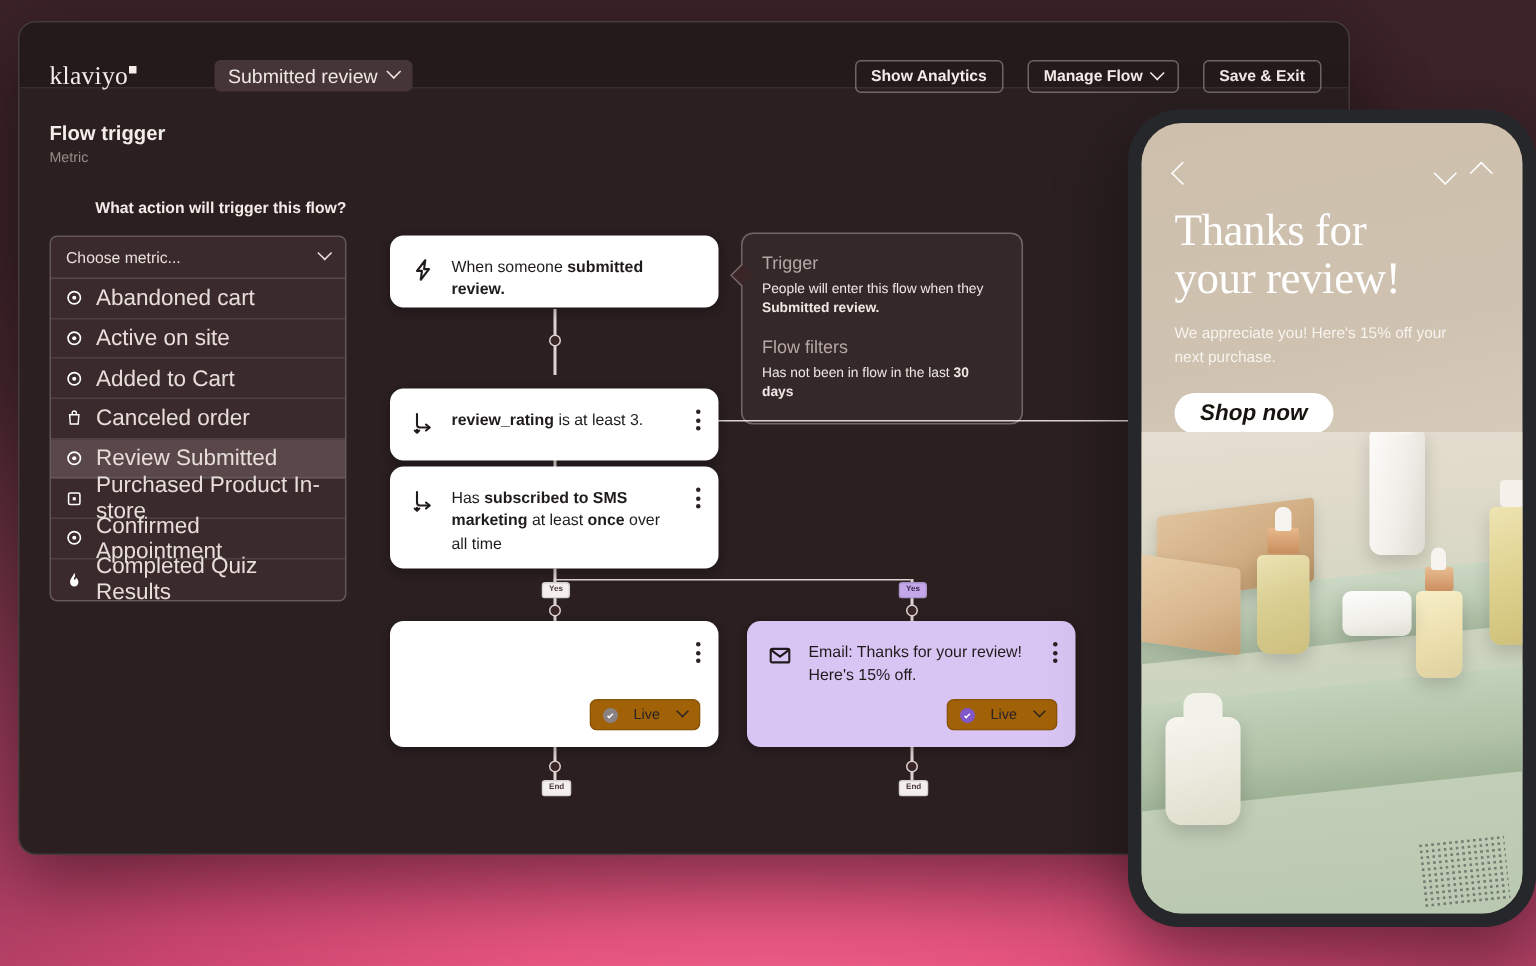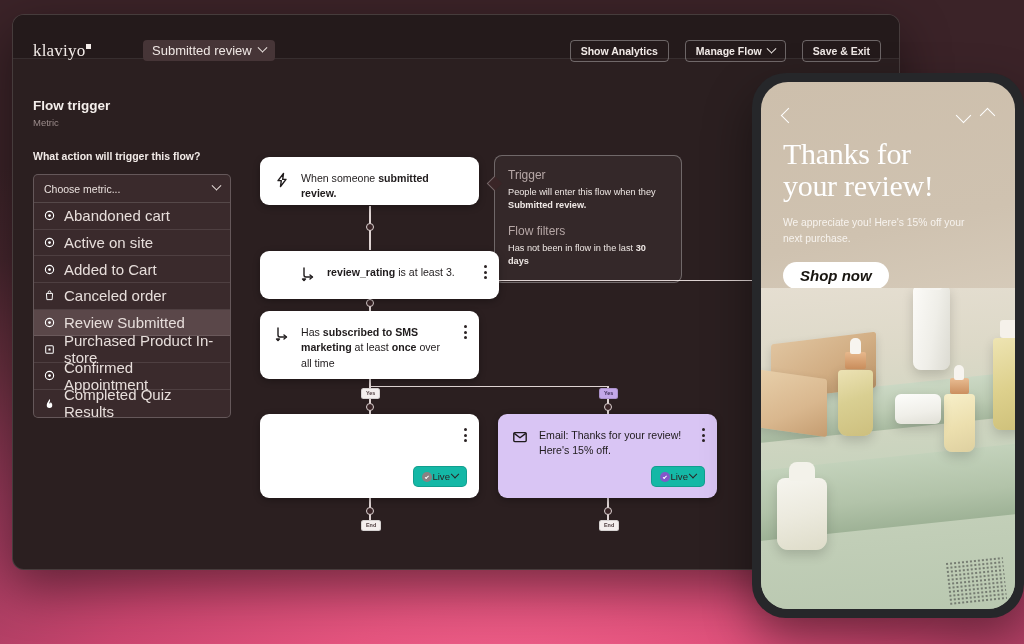--- a/index.html
+++ b/index.html
@@ -57,26 +57,26 @@
   .tb-btn {
     height: 22px; padding: 0 10px;
     border: 1px solid rgba(255,255,255,0.33);
     border-radius: 4px; color: #f1eae7;
     font-size: 10.5px; font-weight: bold;
     display: flex; align-items: center; gap: 6px;
     background: transparent; cursor: pointer;
   }
   
   #left-panel {
-    position: absolute; left: 0; top: 61px; width: 236px; bottom: 0;
+    position: absolute; left: 0; top: 44px; width: 236px; bottom: 0;
     padding: 22px 18px 0 20px;
   }
   #panel-title { color: #f4eeeb; font-size: 13.5px; font-weight: bold; }
   #panel-sub { color: #9b8b8a; font-size: 9.5px; margin-top: 4px; }
-  #panel-q { color: #f2ebe8; font-size: 10.5px; font-weight: bold; margin-top: 22px; }
+  #panel-q { color: #f2ebe8; font-size: 10.5px; font-weight: bold; margin-top: 22px; text-align: right; }
   #metric-dropdown {
     margin-top: 12px; width: 198px;
     border: 1px solid rgba(255,255,255,0.22);
     border-radius: 5px; overflow: hidden;
     background: #3a2a2c;
   }
   #metric-head {
     height: 28px; display: flex; align-items: center; justify-content: space-between;
     padding: 0 10px; color: #e9e0dd; font-size: 10.5px;
     border-bottom: 1px solid rgba(255,255,255,0.14);
@@ -119,23 +119,23 @@
   .node-text { color: #1f1b1c; font-size: 10.6px; line-height: 1.45; flex: 1; }
   .node-text b { font-weight: bold; }
   .kebab {
     position: absolute; right: 12px; top: 14px;
     width: 3px; display: flex; flex-direction: column; gap: 2.5px;
     cursor: pointer;
   }
   .kebab i { width: 3px; height: 3px; border-radius: 50%; background: #2b2324; display: block; }
   .live-pill {
     position: absolute; right: 12px; bottom: 11px;
-    height: 21px; background: #14b8a6; border-radius: 5px;
+    height: 21px; background: #a16207; border-radius: 5px;
     border: 1px solid rgba(0,0,0,0.14);
-    display: flex; align-items: center; gap: 0; padding: 0 8px;
+    display: flex; align-items: center; gap: 10px; padding: 0 8px;
     font-size: 9.6px; color: #2b2324; cursor: pointer;
   }
   .live-dot { width: 10px; height: 10px; border-radius: 50%; background: #8a8183; position: relative; }
   .live-dot.purple { background: #8257c9; }
   .live-dot::after {
     content: ""; position: absolute; left: 2.4px; top: 4.3px;
     width: 2.6px; height: 1.3px; border-left: 1.3px solid #fff; border-bottom: 1.3px solid #fff;
     transform: rotate(-45deg);
   }
   .live-chev { width: 6px; height: 6px; border-right: 1.4px solid #2b2324; border-bottom: 1.4px solid #2b2324;
@@ -358,21 +358,21 @@
         <div class="node-inner">
           <span class="node-icon">
               <svg viewBox="0 0 16 16" fill="none" stroke="currentColor" stroke-width="1.4" stroke-linejoin="round">
                 <path d="M9.5 1.5 4 8.6h3.3L6.5 14.5 12 7.4H8.7z"></path>
               </svg>
             </span>
           <div class="node-text"><span>When someone </span><b>submitted review.</b></div>
         </div>
       </div>
 
-      <div class="node" style="left:11px; top:192px; width:239px; height:48px;padding-left:26px;">
+      <div class="node" style="left:11px; top:200px; width:219px; height:48px;">
         <div class="node-inner">
           <span class="node-icon">
               <svg viewBox="0 0 16 16" fill="none" stroke="currentColor" stroke-width="1.4" stroke-linecap="round" stroke-linejoin="round">
                 <path d="M4 2v7a2 2 0 0 0 2 2h6"></path>
                 <path d="M10 9l2.5 2-2.5 2"></path>
                 <path d="M4 12.5V14"></path>
                 <path d="M2.5 13 4 14.5 5.5 13"></path>
               </svg>
             </span>
           <div class="node-text"><b>review_rating</b><span> is at least 3.</span></div>

